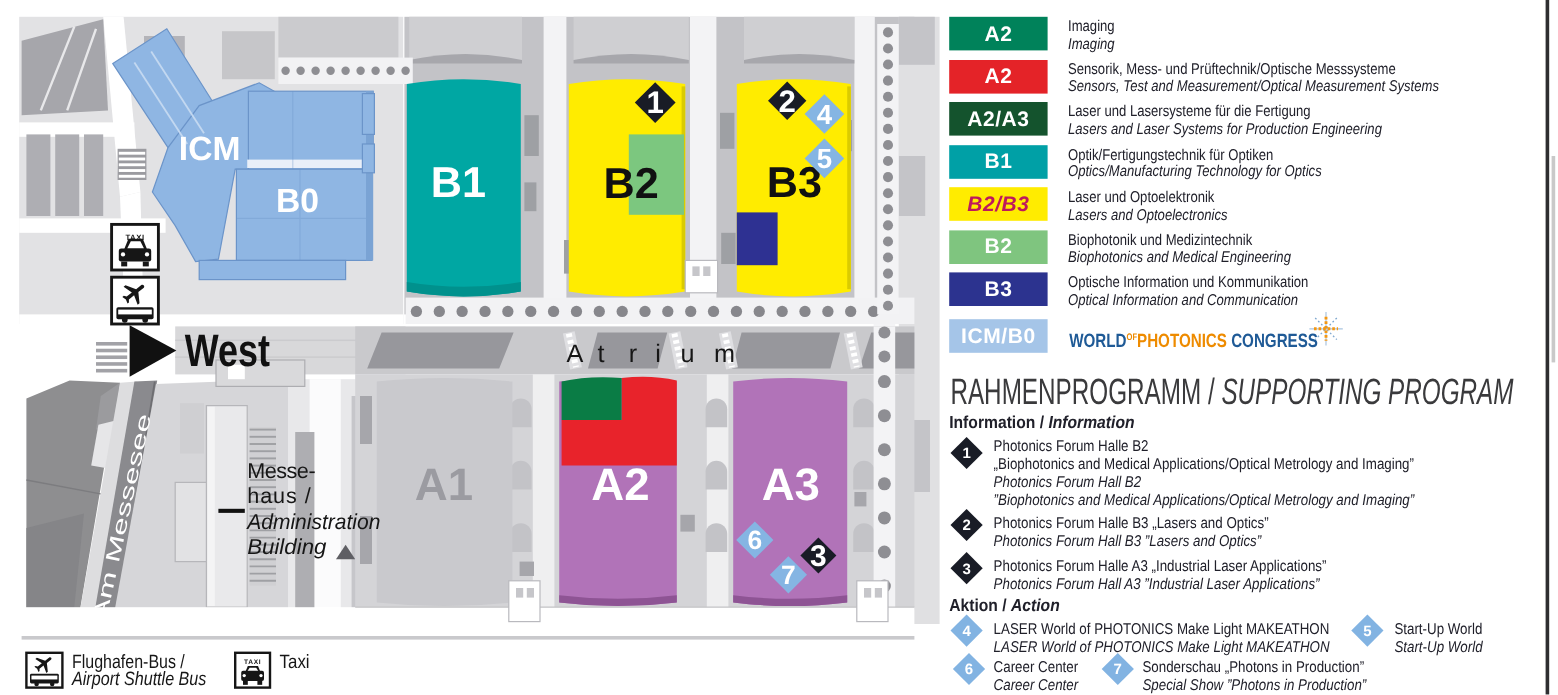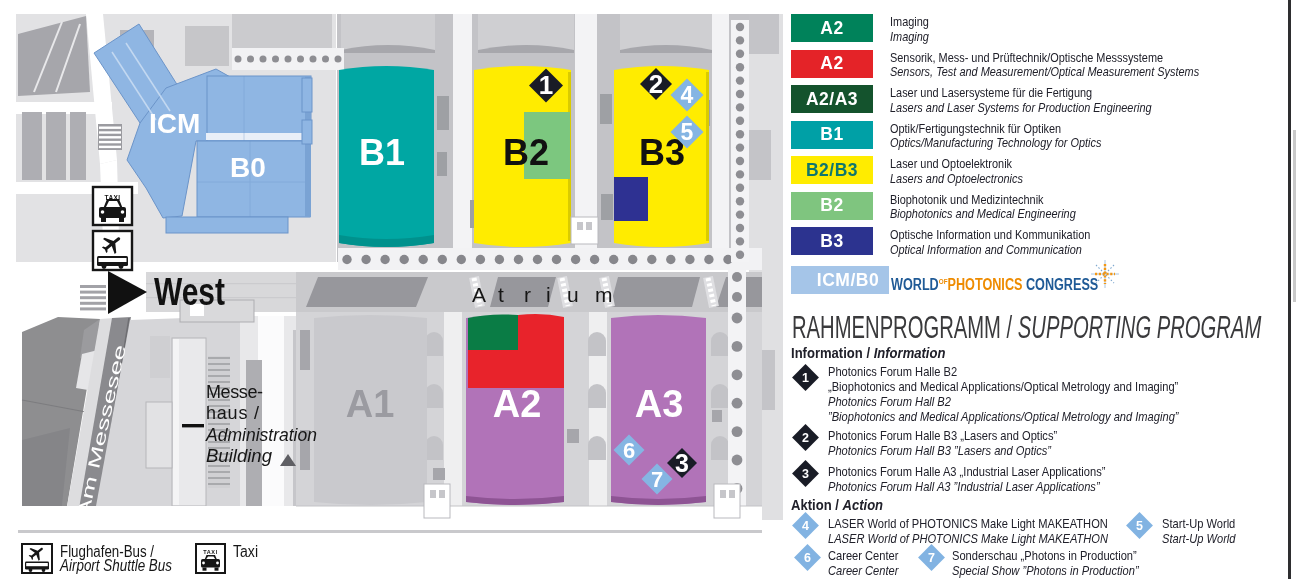--- a/index.html
+++ b/index.html
@@ -338,30 +338,30 @@
 
 <div class="lbox" style="top:49.5px;background:#E42328;">A2</div>
 <div class="ltxt" style="top:50.5px;">Sensorik, Mess- und Prüftechnik/Optische Messsysteme<br><i>Sensors, Test and Measurement/Optical Measurement Systems</i></div>
 
 <div class="lbox" style="top:85px;background:#14532d;">A2/A3</div>
 <div class="ltxt" style="top:86px;">Laser und Lasersysteme für die Fertigung<br><i>Lasers and Laser Systems for Production Engineering</i></div>
 
 <div class="lbox" style="top:120.5px;background:#00A0A6;">B1</div>
 <div class="ltxt" style="top:121.5px;">Optik/Fertigungstechnik für Optiken<br><i>Optics/Manufacturing Technology for Optics</i></div>
 
-<div class="lbox" style="top:156px;background:#FFEC00;color:#0f766e;">B2/B3</div>
+<div class="lbox" style="top:156px;background:#FFEC00;color:#be185d;font-style:italic;">B2/B3</div>
 <div class="ltxt" style="top:157px;">Laser und Optoelektronik<br><i>Lasers and Optoelectronics</i></div>
 
 <div class="lbox" style="top:191.5px;background:#7FC57F;">B2</div>
 <div class="ltxt" style="top:192.5px;">Biophotonik und Medizintechnik<br><i>Biophotonics and Medical Engineering</i></div>
 
 <div class="lbox" style="top:227px;background:#2C338F;">B3</div>
 <div class="ltxt" style="top:228px;">Optische Information und Kommunikation<br><i>Optical Information and Communication</i></div>
 
-<div class="lbox" style="top:266px;background:#A5C5E8;padding-left:16px;">ICM/B0</div>
+<div class="lbox" style="top:266px;background:#A5C5E8;">ICM/B0</div>
 <div class="abs" style="left:891px;top:276px;font-weight:bold;font-size:16px;color:#1f5a96;transform:scaleX(.79);transform-origin:0 0;white-space:nowrap;">WORLD<sup style="font-size:8px;color:#ee8b00;">OF</sup><span style="color:#ee8b00;">PHOTONICS</span> CONGRESS</div>
 <svg class="abs" style="left:1091px;top:260px" width="30" height="30" viewBox="0 0 30 30">
   <g stroke="#a9c4e0" stroke-width="1">
         <line x1="14" y1="0" x2="14" y2="28"></line>
         <line x1="0" y1="14" x2="28" y2="14"></line>
       </g>
   <g stroke="#7fa8cf" stroke-width="1.1" stroke-dasharray="1.5 2">
         <line x1="5" y1="5" x2="23" y2="23"></line>
         <line x1="23" y1="5" x2="5" y2="23"></line>
       </g>

